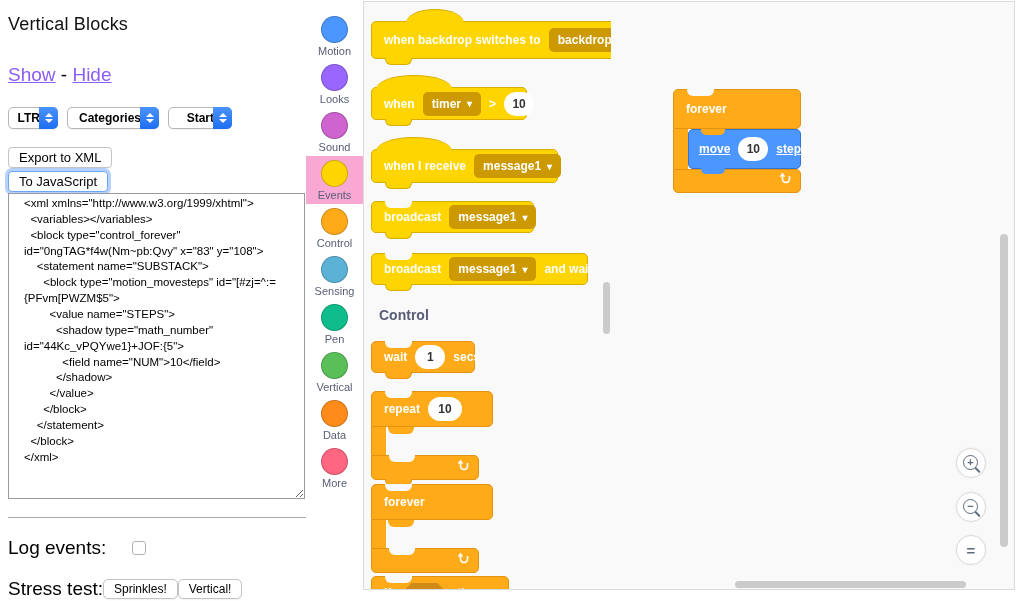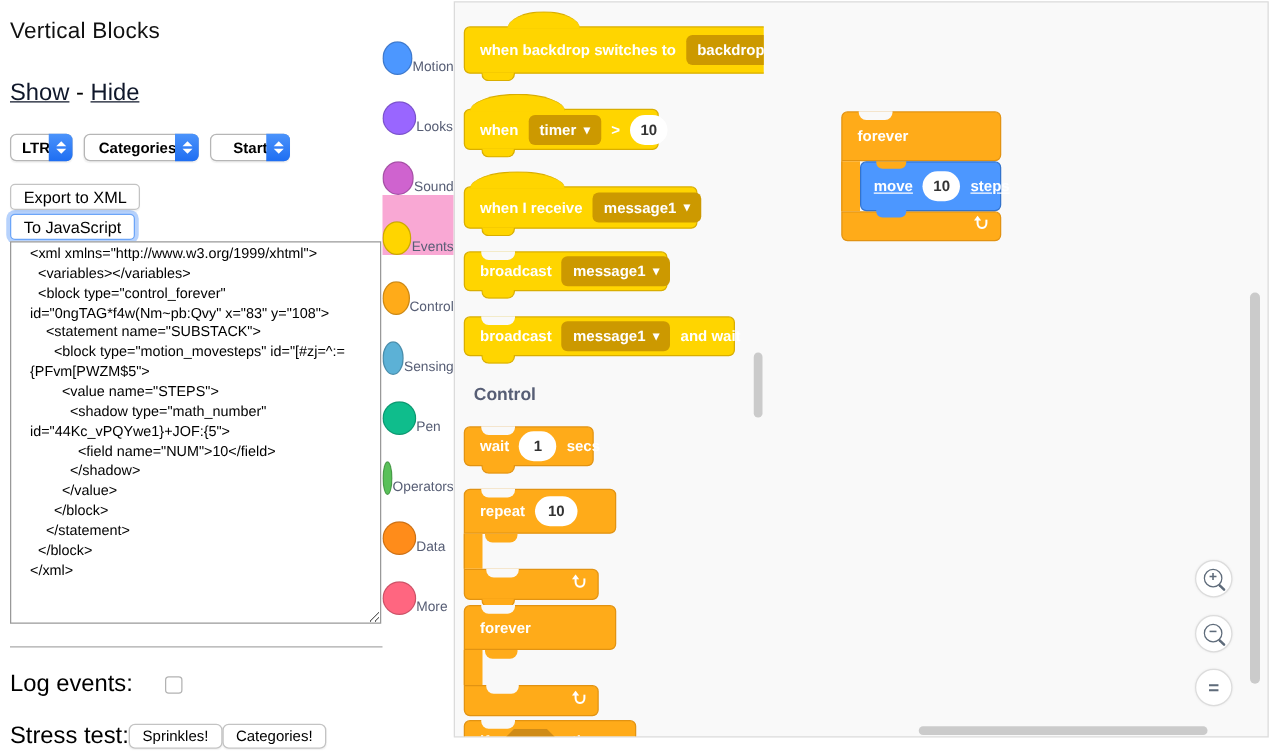--- a/index.html
+++ b/index.html
@@ -3,21 +3,21 @@
 <meta charset="utf-8">
 <style>
   * { margin:0; padding:0; box-sizing:border-box; }
   html,body { width:1017px; height:601px; overflow:hidden; background:#fff;
     font-family:"Liberation Sans", sans-serif; }
 
   
   #left-panel { position:absolute; left:0; top:0; width:308px; height:601px; background:#fff; }
   .page-title { position:absolute; left:8px; top:14px; font-size:18px; font-weight:400; color:#111; letter-spacing:.2px; }
   .links { position:absolute; left:8px; top:64px; font-size:19px; color:#000; }
-  .links a { color:#0f172a; }
+  .links a { color:#8b5cf6; }
   .sel-row { position:absolute; left:8px; top:107px; display:flex; gap:9px; }
   .mac-select { height:22px; background:#fff; border:1px solid #b6b6b6; border-radius:5px;
     display:flex; align-items:center; justify-content:flex-end; font-size:12px; font-weight:700; color:#000;
     padding-left:8px; box-shadow:0 1px 1px rgba(0,0,0,.06); cursor:default; }
   .sel-step { width:19px; height:22px; margin:-1px; border-radius:0 5px 5px 0; background:linear-gradient(#4b93fb,#1e6ef2);
     display:flex; flex-direction:column; align-items:center; justify-content:center; gap:2px; }
   .sel-step i { display:block; width:0; height:0; border-left:4px solid transparent; border-right:4px solid transparent; }
   .sel-step .up { border-bottom:4px solid #fff; }
   .sel-step .dn { border-top:4px solid #fff; }
   .btn { background:#fff; border:1px solid #c3c3c3; border-radius:4px; height:21px; padding:0 10px;
@@ -28,21 +28,21 @@
     font-family:"Liberation Sans",sans-serif; font-size:11.5px; line-height:1.38; color:#000; padding:2px 15px;
     resize:both; background:#fff; outline:none; }
   .divider { position:absolute; left:8px; top:517px; width:299px; border:none; border-top:1px solid #aaa; }
   .log-row { position:absolute; left:8px; top:537px; display:flex; align-items:center; gap:26px; font-size:19px; color:#000; }
   .log-row input { appearance:none; width:14px; height:14px; border:1px solid #b2b2b2; border-radius:3px; background:#fff; }
   .stress-row { position:absolute; left:8px; top:578px; display:flex; align-items:center; font-size:19px; color:#000; }
   .stress-row .btn { height:20px; font-size:12px; border-radius:5px; }
 
   
   #toolbox { position:absolute; left:306px; top:0; width:57px; height:601px; background:#fff; padding-top:12px; }
-  .cat-row { width:57px; height:48px; display:flex; flex-direction:row; align-items:flex-end; padding-top:4px; cursor:default; }
+  .cat-row { width:57px; height:48px; display:flex; flex-direction:column; align-items:center; padding-top:4px; cursor:default; }
   .cat-row.selected { background:#f9a8d4; }
   .cat-circle { width:27px; height:27px; border-radius:50%; border:1px solid rgba(0,0,0,.2); }
   .cat-label { font-size:11px; color:#575E75; margin-top:2px; white-space:nowrap; }
 
   
   #blockly-area { position:absolute; left:363px; top:1px; width:652px; height:589px;
     background:#F9F9F9; border:1px solid #DBDBDB; overflow:hidden; }
   #flyout { position:absolute; left:0; top:0; width:247px; height:589px; overflow:hidden; }
 
   
@@ -155,21 +155,21 @@
   <hr class="divider">
 
   <div class="log-row">
     <span>Log events:</span>
     <input type="checkbox" style="">
   </div>
 
   <div class="stress-row">
     <span>Stress test:</span>
     <button class="btn">Sprinkles!</button>
-    <button class="btn">Categories!</button>
+    <button class="btn">Vertical!</button>
   </div>
 </div>
 
 <div id="toolbox">
   <div class="cat-row">
     <span class="cat-circle" style="background: rgb(76, 151, 255);"></span>
     <span class="cat-label">Motion</span>
   </div>
   <div class="cat-row">
     <span class="cat-circle" style="background: rgb(153, 102, 255);"></span>
@@ -190,21 +190,21 @@
   <div class="cat-row">
     <span class="cat-circle" style="background: rgb(92, 177, 214);"></span>
     <span class="cat-label">Sensing</span>
   </div>
   <div class="cat-row">
     <span class="cat-circle" style="background: rgb(15, 189, 140);"></span>
     <span class="cat-label">Pen</span>
   </div>
   <div class="cat-row">
     <span class="cat-circle" style="background: rgb(89, 192, 89);"></span>
-    <span class="cat-label">Operators</span>
+    <span class="cat-label">Vertical</span>
   </div>
   <div class="cat-row">
     <span class="cat-circle" style="background: rgb(255, 140, 26);"></span>
     <span class="cat-label">Data</span>
   </div>
   <div class="cat-row">
     <span class="cat-circle" style="background: rgb(255, 102, 128);"></span>
     <span class="cat-label">More</span>
   </div>
 </div>

